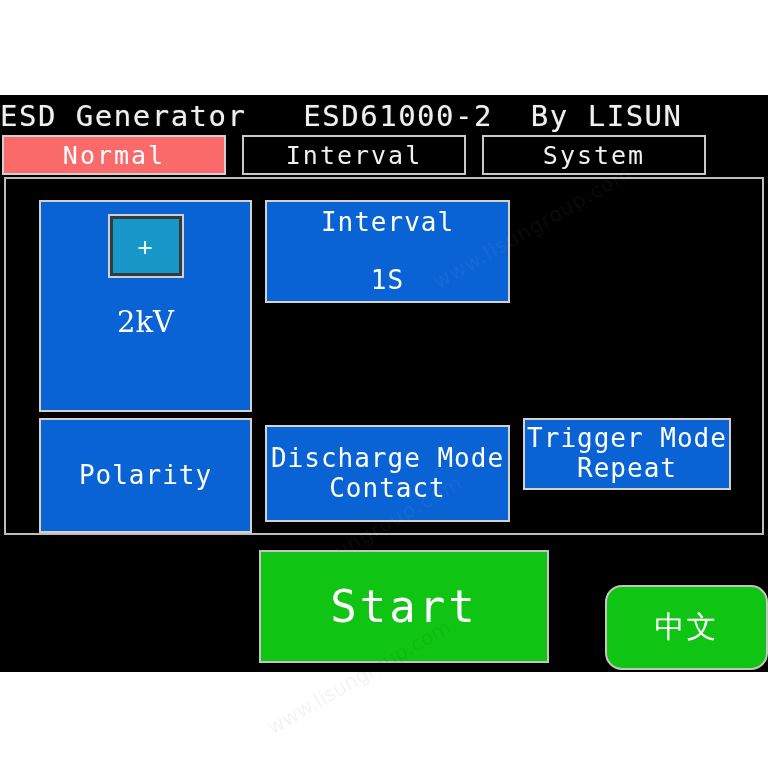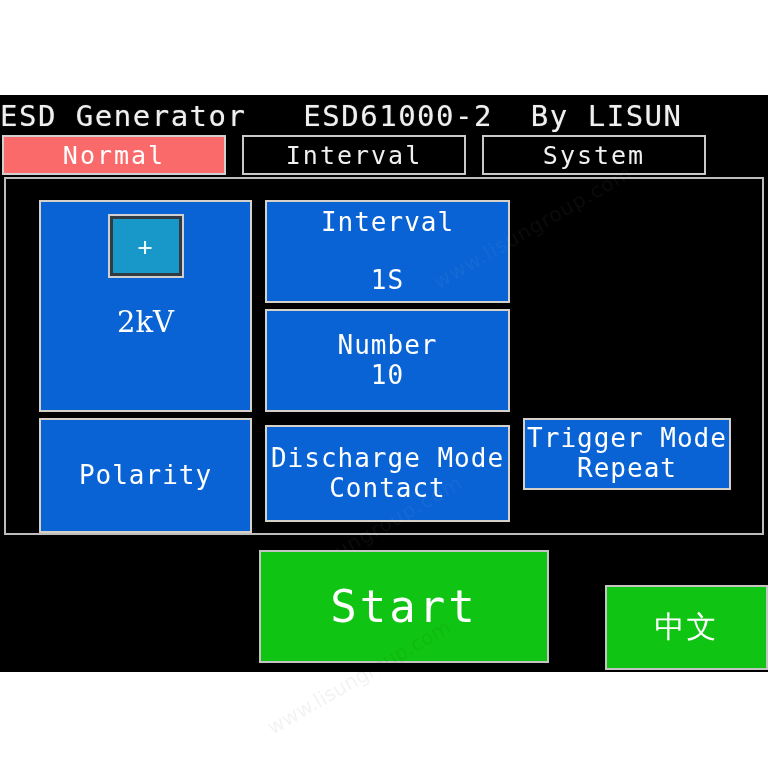--- a/index.html
+++ b/index.html
@@ -205,20 +205,21 @@
     letter-spacing: 3px;
   }
   #btn-lang {
     left: 605px;
     top: 490px;
     width: 163px;
     height: 85px;
     font-size: 30px;
     font-family: "DejaVu Sans", "Liberation Sans", sans-serif;
     letter-spacing: 2px;
+    border-radius: 17px;
   }
 
   
   .watermark {
     position: absolute;
     color: rgba(255,255,255,0.045);
     font-size: 20px;
     font-family: "DejaVu Sans", "Liberation Sans", sans-serif;
     transform: rotate(-30deg);
     pointer-events: none;
@@ -265,24 +266,20 @@
           <span>+</span>
         </div>
         <span class="pvalue">2kV</span>
       </div>
 
       <div class="panel" id="panel-interval">
         <span class="ptitle">Interval</span>
         <span class="pvalue">1S</span>
       </div>
 
-      <div class="panel" id="panel-number">
-        <span class="ptitle">Number</span>
-        <span class="pvalue">10</span>
-      </div>
 
       <div class="panel" id="panel-polarity">
         <span class="ptitle">Polarity</span>
       </div>
 
       <div class="panel" id="panel-discharge">
         <span class="ptitle">Discharge Mode</span>
         <span class="pvalue">Contact</span>
       </div>
 

